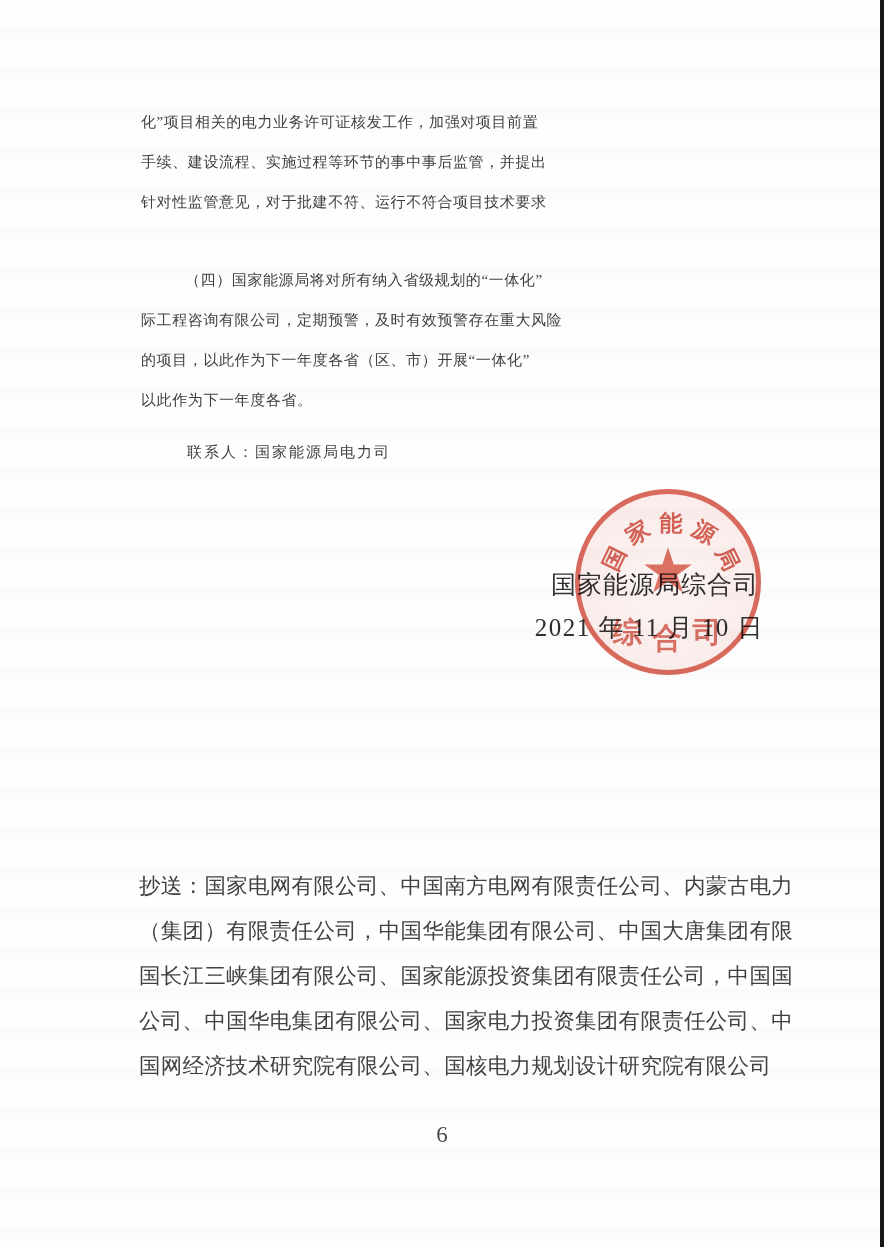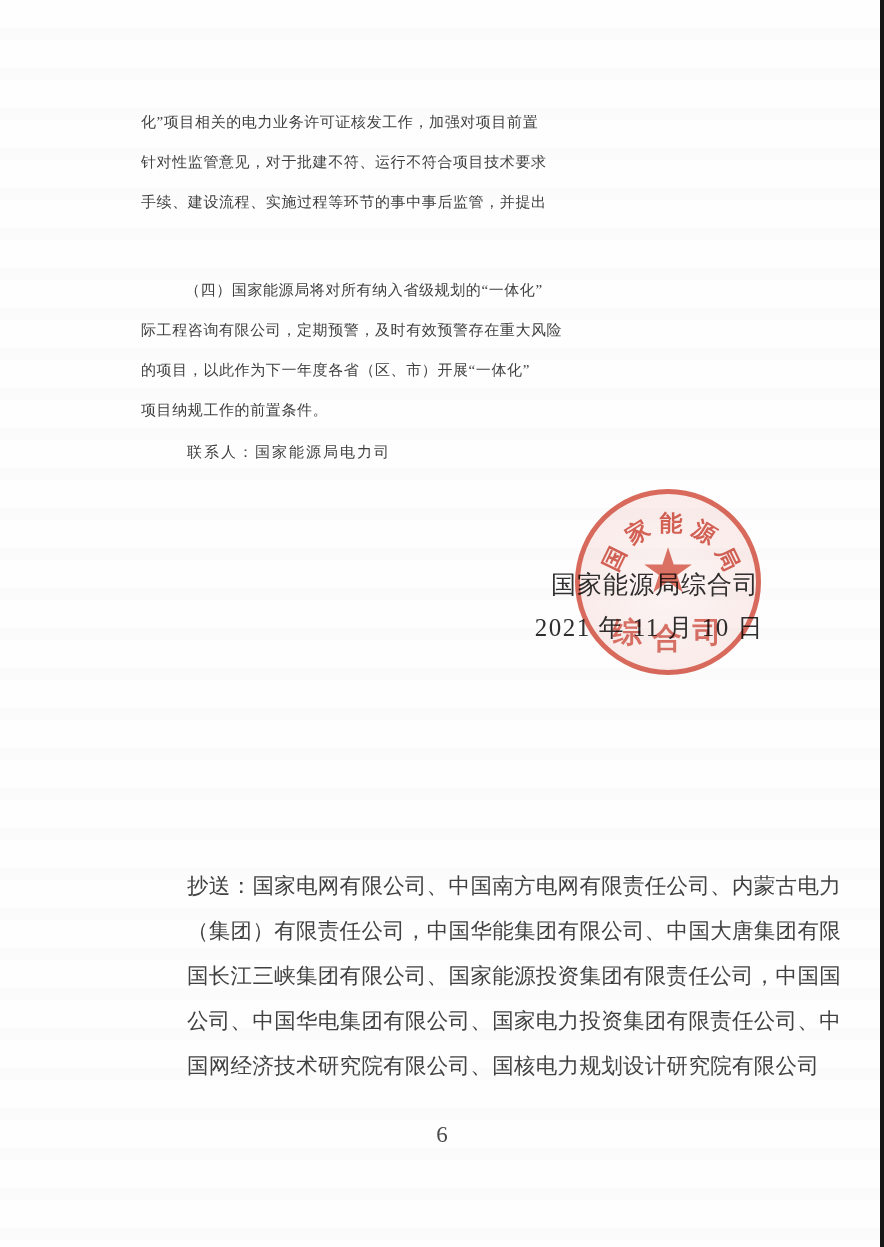--- a/index.html
+++ b/index.html
@@ -31,21 +31,21 @@
   .body-block {
     position: absolute;
     left: 141px;
     width: 646px;
     font-size: 15px;
     line-height: 40px;
     letter-spacing: 0.6px;
     color: #3f3f3f;
   }
   .p1 { top: 102px; }
-  .p2 { top: 270px; }
+  .p2 { top: 260px; }
   .p2 .line:first-child { padding-left: 44px; }
   .contact-block { top: 434px; padding-left: 46px; letter-spacing: 2px; font-family: Liberation Mono, monospace; }
   .sig-org {
     position: absolute;
     top: 568px;
     right: 125px;
     font-size: 25px;
     letter-spacing: 1px;
     color: #2f2f2f;
     white-space: nowrap;
@@ -113,49 +113,48 @@
   .bot-c2 { left: 111px; top: 122px; }
   .cc-block {
     position: absolute;
     left: 139px;
     top: 864px;
     width: 640px;
     font-size: 21.5px;
     line-height: 45px;
     letter-spacing: 0.3px;
     color: #414141;
-    margin-left: 48px;
   }
   .page-number {
     position: absolute;
     left: 0;
     top: 1122px;
     width: 100%;
     text-align: center;
     font-size: 23px;
     color: #4a4a4a;
   }
   .line { white-space: nowrap; }
 </style>
 </head>
 <body>
 
 <div id="page">
 
   <div class="body-block p1">
     <div class="line">化”项目相关的电力业务许可证核发工作，加强对项目前置</div>
+    <div class="line">手续、建设流程、实施过程等环节的事中事后监管，并提出</div>
     <div class="line">针对性监管意见，对于批建不符、运行不符合项目技术要求</div>
-    <div class="line">手续、建设流程、实施过程等环节的事中事后监管，并提出</div>
   </div>
 
   <div class="body-block p2">
     <div class="line">（四）国家能源局将对所有纳入省级规划的“一体化”</div>
     <div class="line">际工程咨询有限公司，定期预警，及时有效预警存在重大风险</div>
     <div class="line">的项目，以此作为下一年度各省（区、市）开展“一体化”</div>
-    <div class="line">项目纳规工作的前置条件。</div>
+    <div class="line">以此作为下一年度各省。</div>
   </div>
 
   <div class="body-block contact-block">
     <div class="line">联系人：国家能源局电力司</div>
   </div>
 
   <div class="sig-org">国家能源局综合司</div>
   <div class="sig-date">2021 年 11 月 10 日</div>
 
   <div class="seal">

